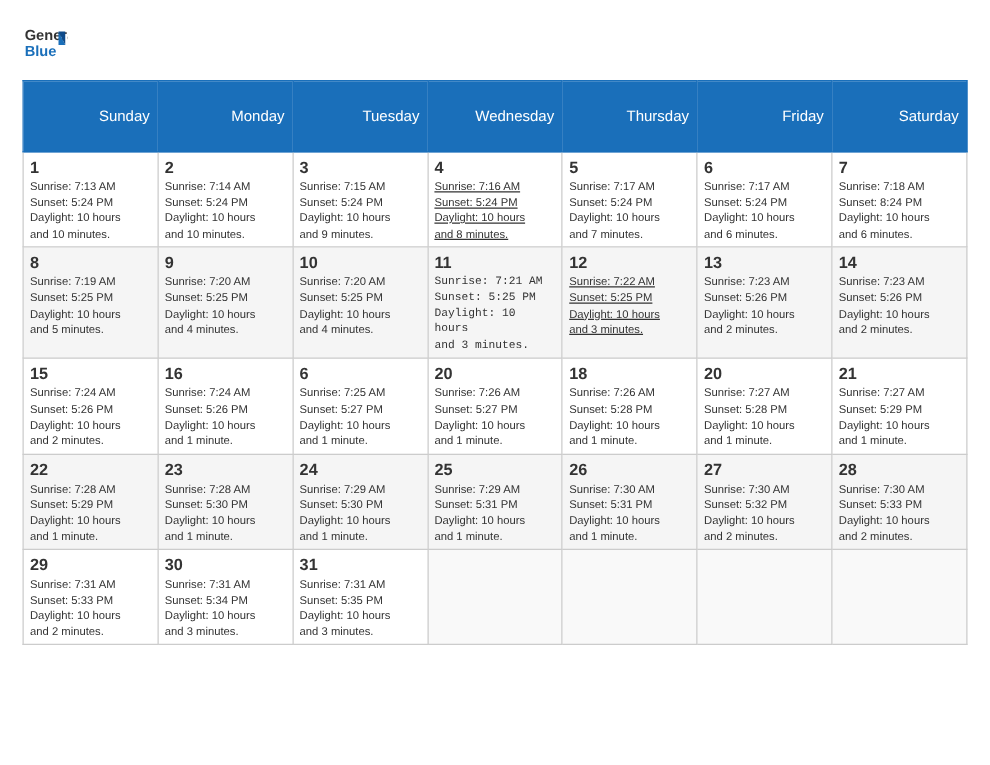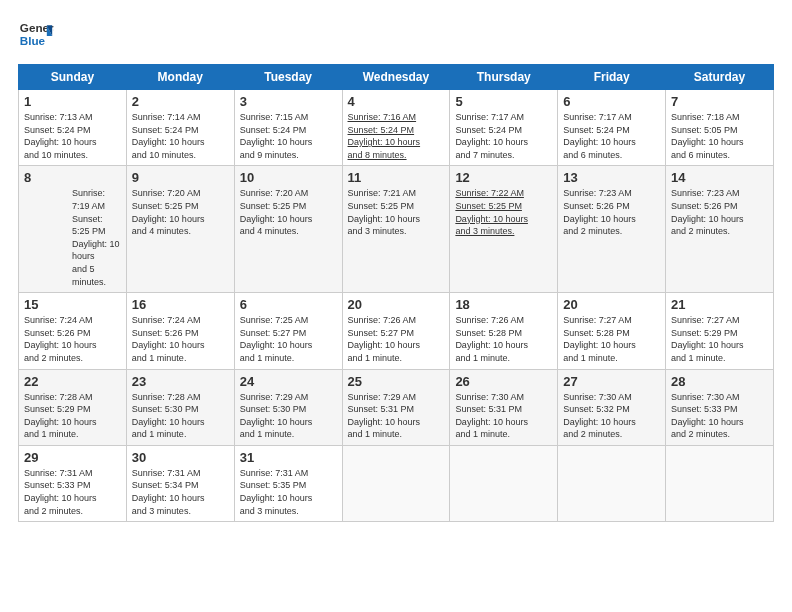--- a/index.html
+++ b/index.html
@@ -44,23 +44,23 @@
     }
     table {
       width: 100%;
       border-collapse: collapse;
       table-layout: fixed;
     }
     thead th {
       background-color: #1a6fba;
       color: #fff;
       font-size: 12px;
-      font-weight: bold;
-      text-align: center;
-      padding: 5px 6px;
+      font-weight: normal;
+      text-align: right;
+      padding: 21px 6px;
       border: 1px solid #1a6fba;
     }
     tbody td {
       vertical-align: top;
       border: 1px solid #ccc;
       padding: 4px 5px;
       font-size: 9.5px;
       color: #333;
       background: #fff;
       height: 76px;
@@ -154,50 +154,50 @@
           <td>
             <span class="day-num">6</span>
             <div class="day-info" style="white-space: pre-line;">Sunrise: 7:17 AM
 Sunset: 5:24 PM
 Daylight: 10 hours
 and 6 minutes.</div>
           </td>
           <td>
             <span class="day-num">7</span>
             <div class="day-info" style="white-space: pre-line;">Sunrise: 7:18 AM
-Sunset: 5:05 PM
+Sunset: 8:24 PM
 Daylight: 10 hours
 and 6 minutes.</div>
           </td>
         </tr>
         <tr>
           <td>
             <span class="day-num">8</span>
-            <div class="day-info" style="white-space: pre-line; margin-left: 48px;">Sunrise: 7:19 AM
+            <div class="day-info" style="white-space: pre-line;">Sunrise: 7:19 AM
 Sunset: 5:25 PM
 Daylight: 10 hours
 and 5 minutes.</div>
           </td>
           <td>
             <span class="day-num">9</span>
             <div class="day-info" style="white-space: pre-line;">Sunrise: 7:20 AM
 Sunset: 5:25 PM
 Daylight: 10 hours
 and 4 minutes.</div>
           </td>
           <td>
             <span class="day-num">10</span>
             <div class="day-info" style="white-space: pre-line;">Sunrise: 7:20 AM
 Sunset: 5:25 PM
 Daylight: 10 hours
 and 4 minutes.</div>
           </td>
           <td>
             <span class="day-num">11</span>
-            <div class="day-info" style="white-space: pre-line;">Sunrise: 7:21 AM
+            <div class="day-info" style="white-space: pre-line; font-family: Liberation Mono, monospace;">Sunrise: 7:21 AM
 Sunset: 5:25 PM
 Daylight: 10 hours
 and 3 minutes.</div>
           </td>
           <td>
             <span class="day-num">12</span>
             <div class="day-info" style="white-space: pre-line; text-decoration: underline;">Sunrise: 7:22 AM
 Sunset: 5:25 PM
 Daylight: 10 hours
 and 3 minutes.</div>

